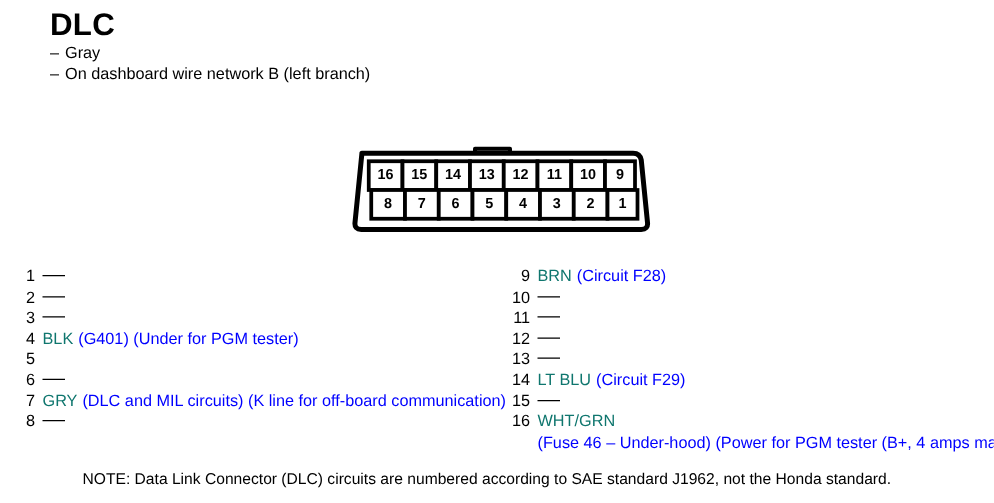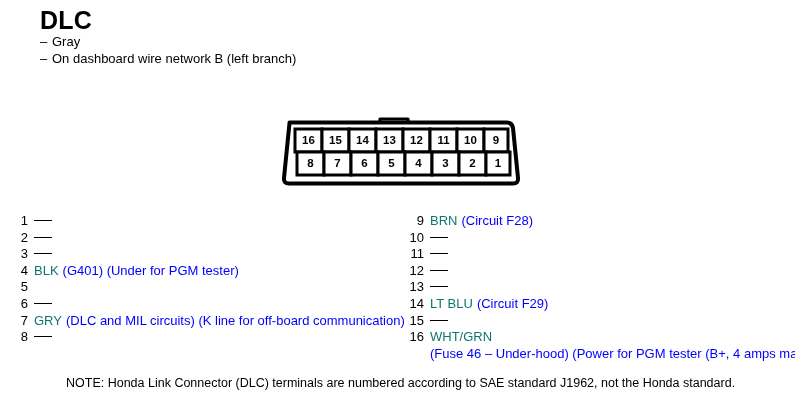--- a/index.html
+++ b/index.html
@@ -240,13 +240,13 @@
       <span class="term-no">15</span>
       <span class="term-body"><span class="dash-mark"></span></span>
     </div>
     <div class="term-row">
       <span class="term-no">16</span>
       <span class="term-body"><span class="wire">WHT/GRN</span></span>
     </div>
     <div class="subline">(Fuse 46 – Under-hood) (Power for PGM tester (B+, 4 amps max))</div>
   </div>
 
-<div id="footer-note">NOTE: Honda Link Connector (DLC) terminals are numbered according to SAE standard J1962, not the Honda standard.</div>
+<div id="footer-note">NOTE: Data Link Connector (DLC) circuits are numbered according to SAE standard J1962, not the Honda standard.</div>
 
 </body></html>

